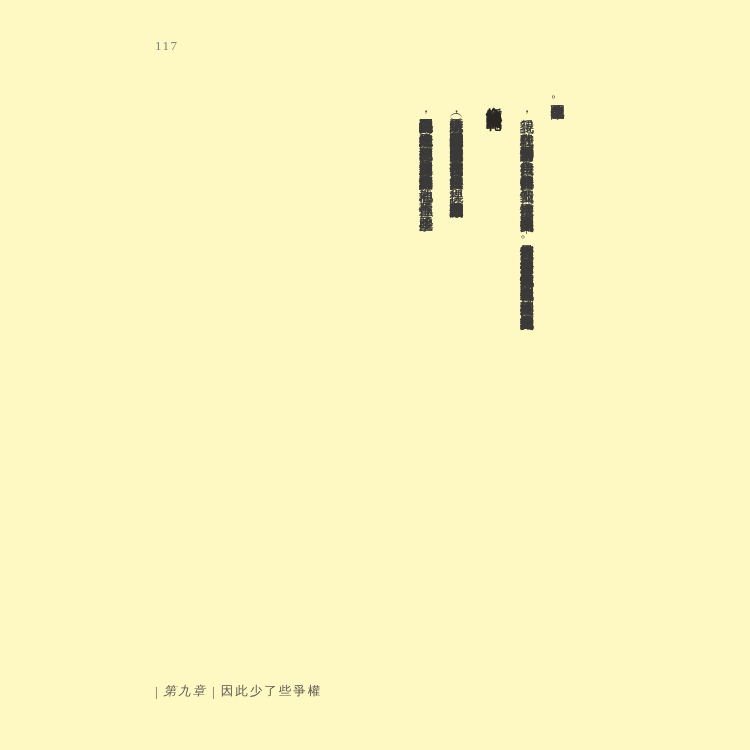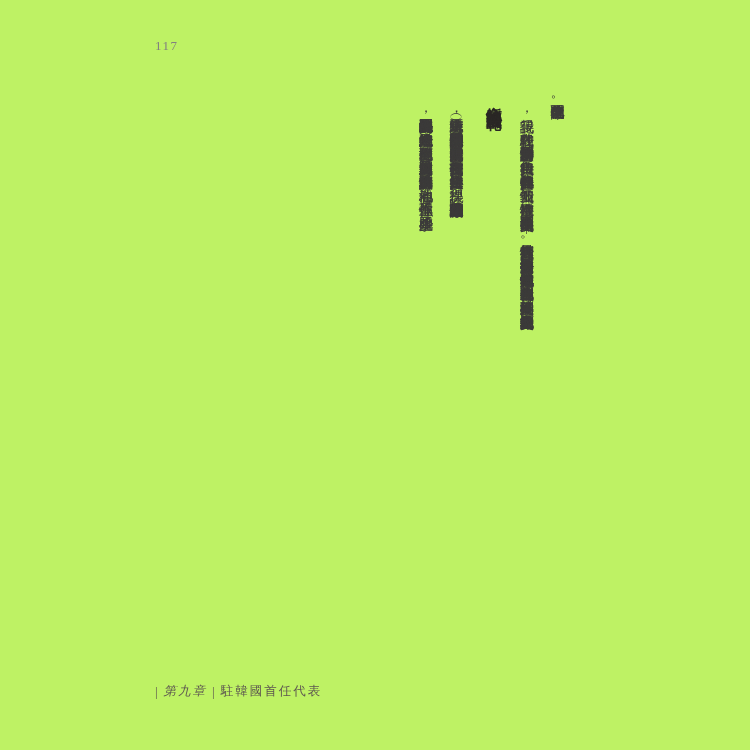--- a/index.html
+++ b/index.html
@@ -4,21 +4,21 @@
 <style>
   html, body {
     margin: 0;
     padding: 0;
     background: #ffffff;
   }
   .page {
     position: relative;
     width: 750px;
     height: 750px;
-    background: #bef264;
+    background: #fef9c3;
     overflow: hidden;
     font-family: "Liberation Serif", "DejaVu Serif", serif;
   }
   .page-number {
     position: absolute;
     top: 38px;
     left: 155px;
     font-size: 13px;
     letter-spacing: 1.5px;
     color: #828080;
@@ -88,16 +88,16 @@
     <p>我記得，在我駐韓任內，臺灣前軍情局局長丁渝洲曾祕密訪韓，由我負責接待，但他具體的任務與行程安排，我並不知情。這種高度機密性，正是兩國軍事交流的典型特徵——往往只有極少數高層知情。丁渝洲返臺不久後被宣布接任國安局局長，更顯示他在情報體系中的重要地位。我後來曾專程到陽明山拜會他，受到極其隆重的接待，這也是我外交生涯中印象深刻的一段經歷。</p>
     <h2>金鍾泌的親民風範</h2>
     <p>蔣總統（蔣中正）過世時，韓國國務院總理金鍾泌以弔唁特使團團長的身分親自來臺，充分展現了韓國對中華民國（臺灣）的高度重視。我在外交部禮賓司擔任副司長，正是負責接待金鍾泌的窗口。記得那次，日本弔唁代表團的團長則是剛卸任總理職務的佐藤榮作。</p>
     <p>金鍾泌先後在朴正熙與金大中兩位總統任內出任國務總理，雖然始終未能登上總統大位，但他從政生涯相對圓滿，並普遍受到韓國人民的尊重與愛戴。許多韓國友人與政情專家都曾告訴我，他心地溫和，作風並不強悍，因此少了些爭權</p>
   </div>
 
   <div class="footer">
     <span class="bar">|</span>
     <span class="chapter">第九章</span>
     <span class="bar">|</span>
-    <span class="title">駐韓國首任代表</span>
+    <span class="title">因此少了些爭權</span>
   </div>
 
 </div>
 
 </body></html>

